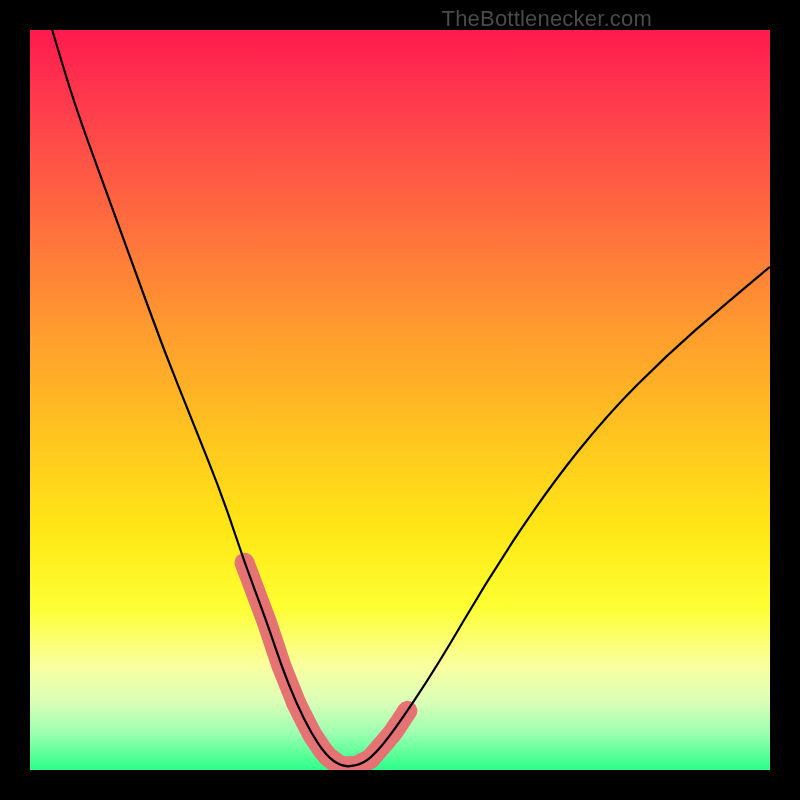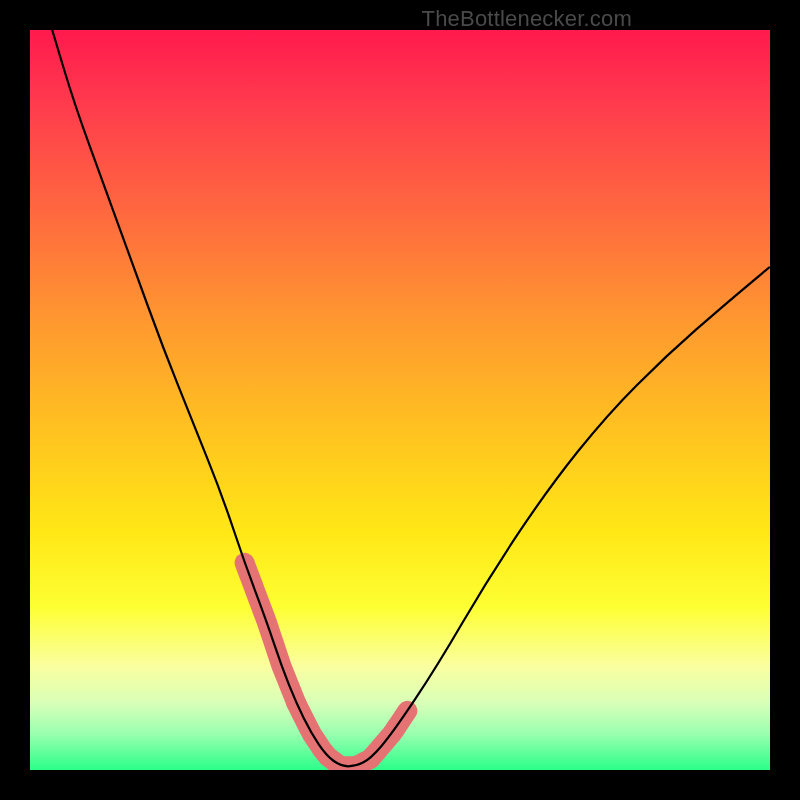--- a/index.html
+++ b/index.html
@@ -11,20 +11,21 @@
     position: relative;
     font-family: Arial, Helvetica, sans-serif;
   }
   .frame {
     position: absolute;
     top: 0;
     left: 0;
     width: 662px;
     height: 800px;
     background: #000;
+    padding-left: 20px;
   }
   .plot-area {
     position: absolute;
     top: 30px;
     left: 30px;
     width: 740px;
     height: 740px;
     overflow: hidden;
   }
   .gradient {

